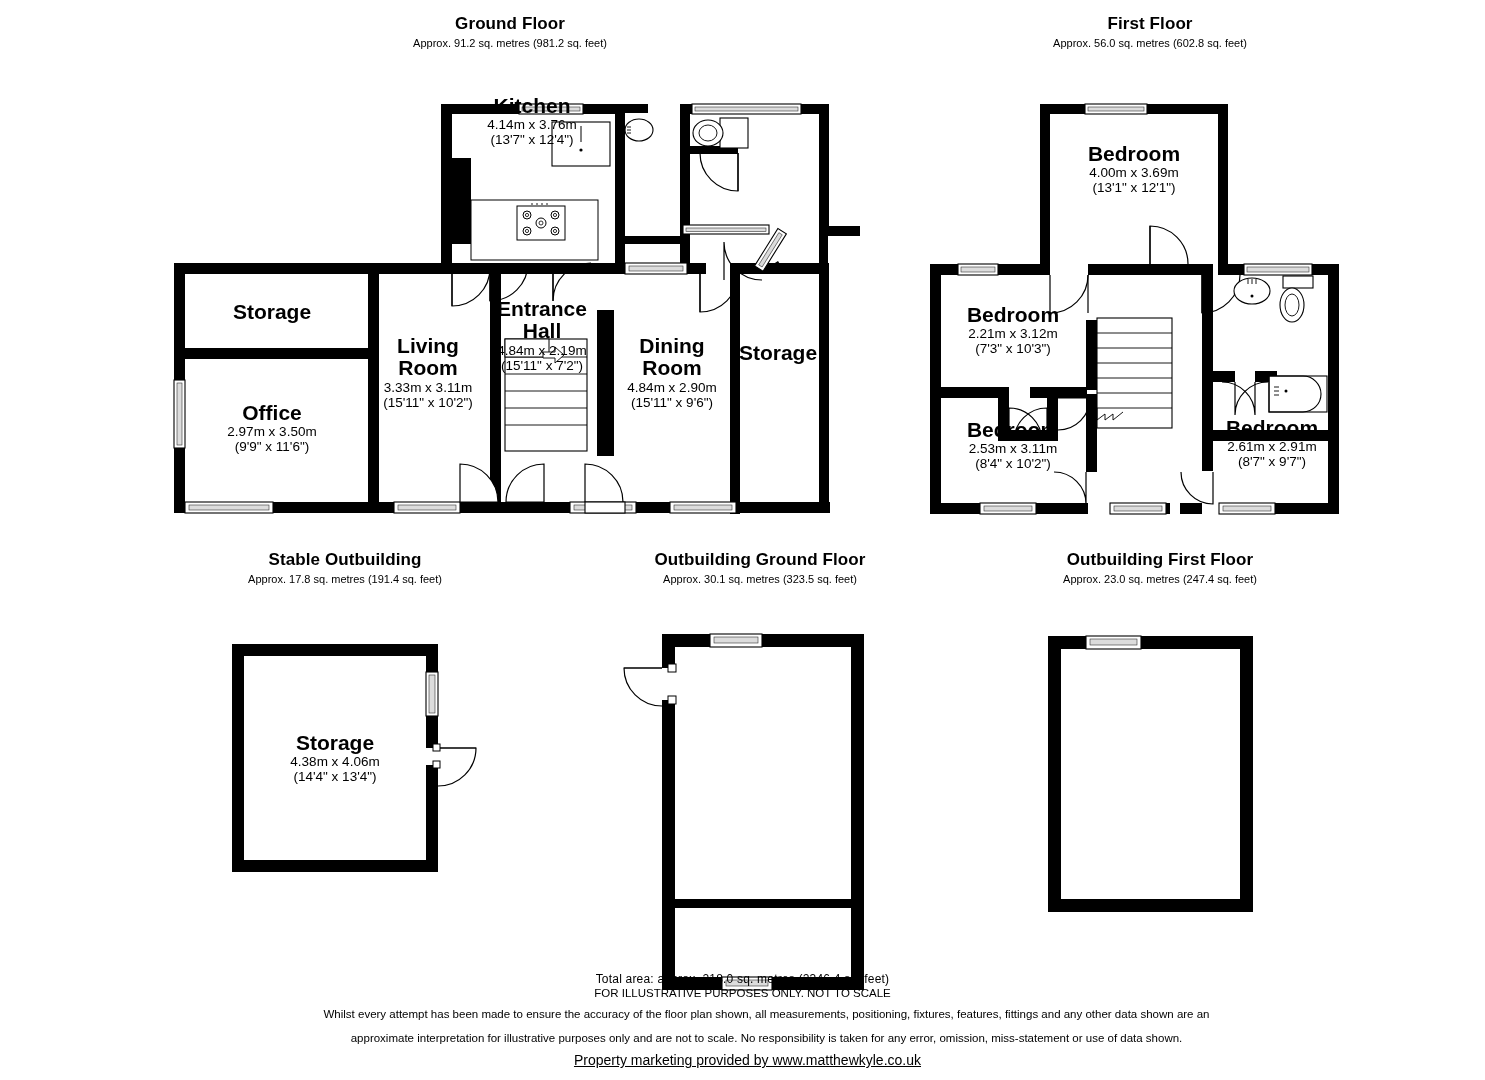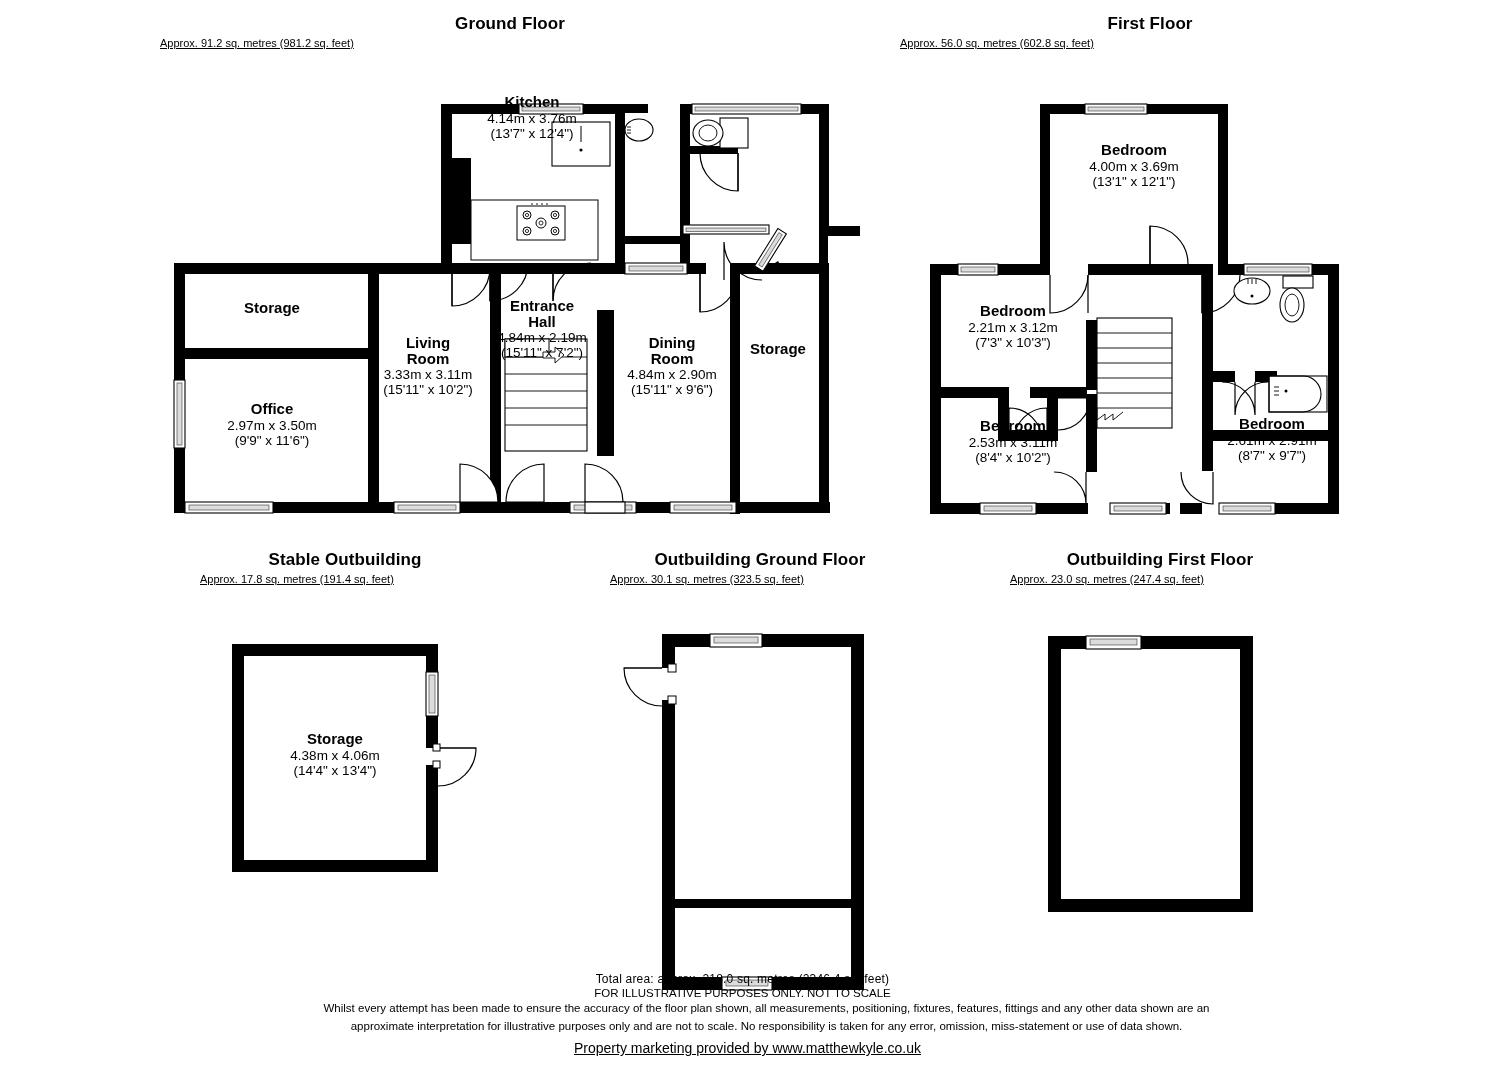--- a/index.html
+++ b/index.html
@@ -18,55 +18,54 @@
   .plan-block { position: absolute; }
 
   .plan-title {
     text-align: center;
     font-weight: bold;
     font-size: 17px;
     letter-spacing: 0.1px;
     line-height: 1.15;
   }
   .plan-sub {
-    text-align: left;
+    text-align: center;
     font-size: 11px;
     line-height: 1.2;
     margin-top: 3px;
-    text-decoration: underline;
   }
 
   .canvas { position: absolute; left: 0; top: 0; }
 
   .roomlabel {
     position: absolute;
     text-align: center;
     line-height: 1.12;
     white-space: nowrap;
     transform: translateX(-50%);
   }
   .roomlabel .nm {
     font-weight: bold;
-    font-size: 15px;
+    font-size: 21px;
     display: block;
   }
   .roomlabel .dm {
     font-size: 13.5px;
     display: block;
   }
   .roomlabel.two-line .nm { line-height: 1.08; }
 
   
   .footer { position: absolute; left: 0; width: 1485px; text-align: center; }
   .total-area {
     font-size: 12px;
     letter-spacing: 0.2px;
   }
   .disc1 { font-size: 11.5px; margin-top: 1px; }
-  .disc2 { font-size: 11.5px; margin-top: 2px; line-height: 1.35; padding-left: 48px; }
+  .disc2 { font-size: 11.5px; margin-top: 8px; line-height: 1.35; padding-left: 48px; }
   .credit { font-size: 14px; margin-top: 6px; text-decoration: underline; padding-left: 10px; }
 </style>
 </head>
 <body>
 
 <div class="plan-block" style="left:160px; top:14px; width:700px;">
   <div class="plan-title">Ground Floor</div>
   <div class="plan-sub">Approx. 91.2 sq. metres (981.2 sq. feet)</div>
 
   <div style="position:relative; width:700px; height:460px; margin-top:8px;">

